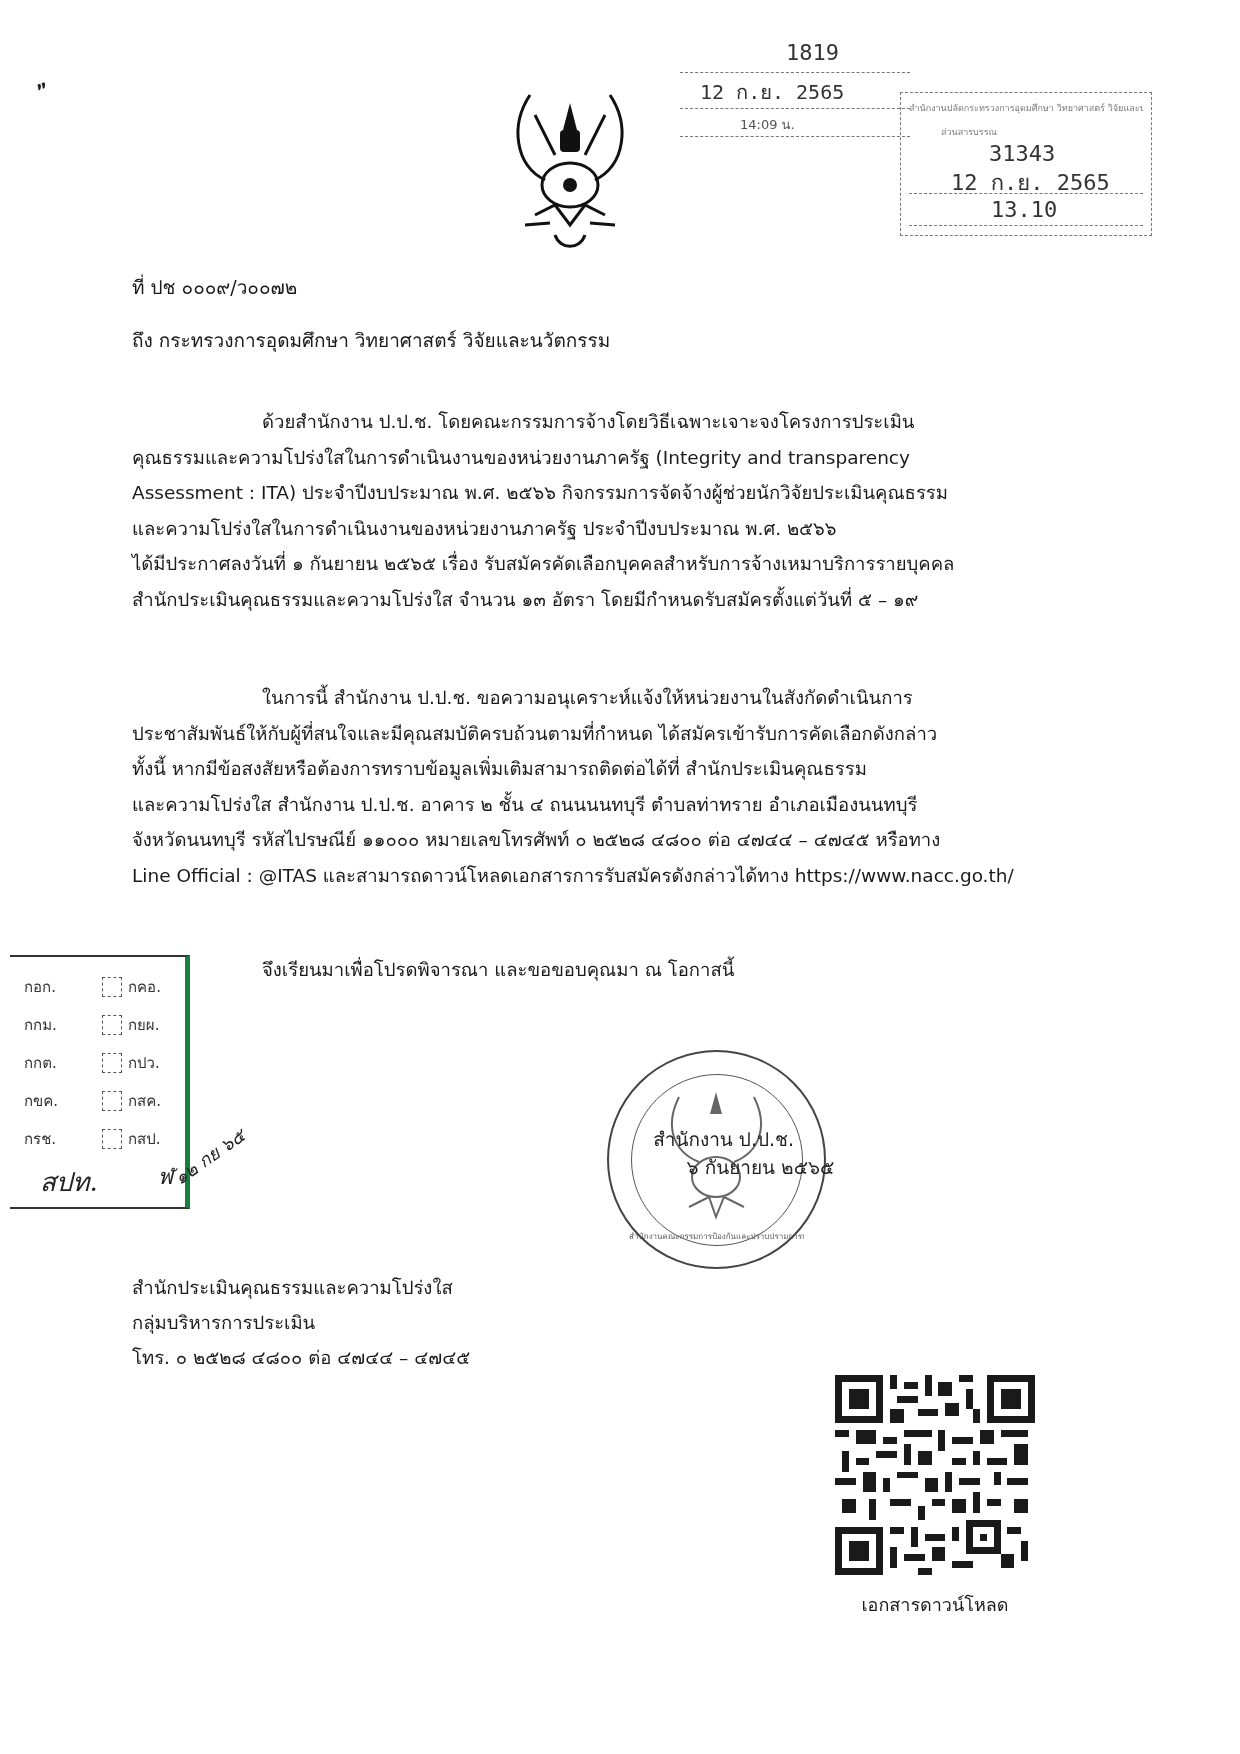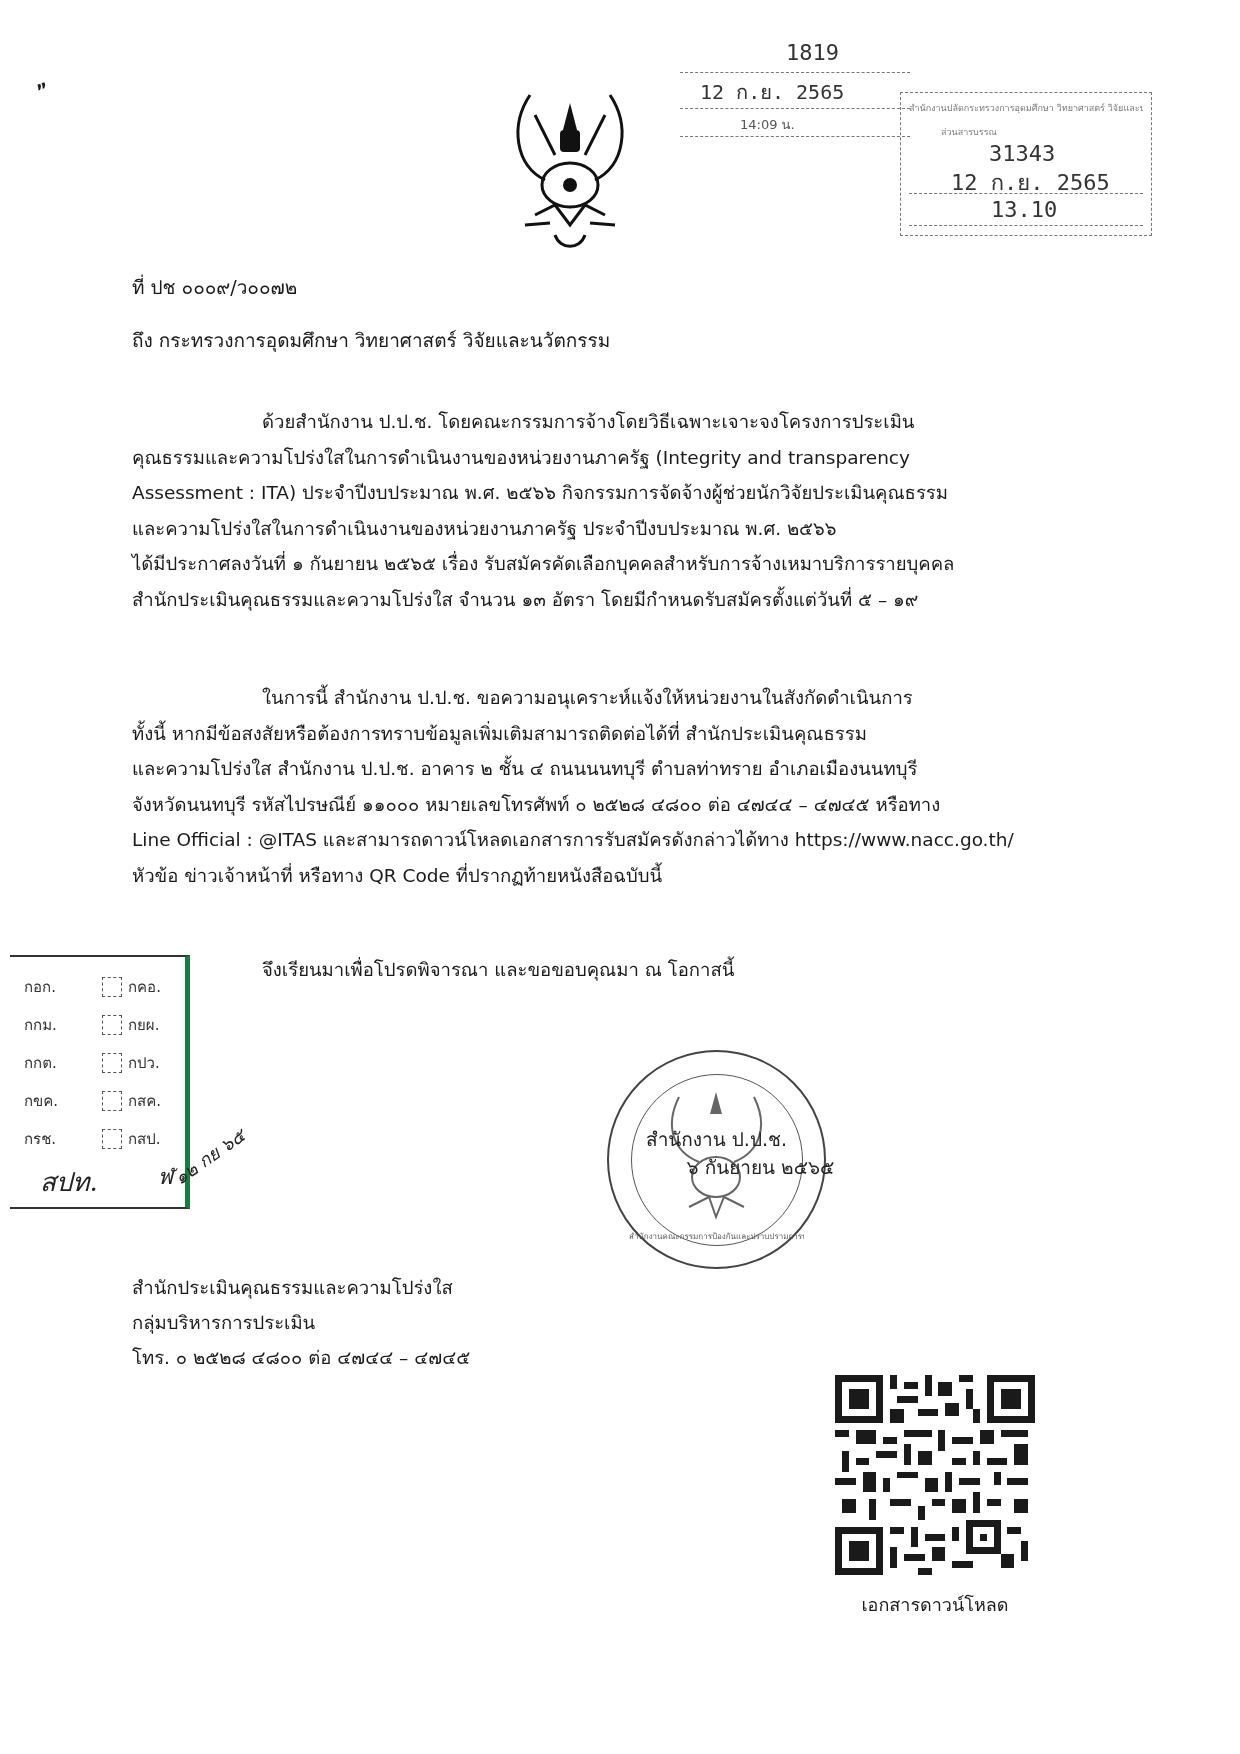--- a/index.html
+++ b/index.html
@@ -27,21 +27,21 @@
 
   .checkbox-panel { left: 10px; top: 955px; width: 175px; height: 250px; border-right: 5px solid #15803d; border-top: 2px solid #333; border-bottom: 2px solid #333; }
   .cb-row { position: absolute; left: 0; width: 175px; height: 30px; font-size: 15px; color: #333; }
   .cb-row .l { position: absolute; left: 14px; }
   .cb-row .box { position: absolute; left: 92px; top: 2px; width: 18px; height: 18px; border: 1px dashed #555; }
   .cb-row .r { position: absolute; left: 118px; }
   .hw-note { font-family: "DejaVu Serif", serif; font-style: italic; color: #222; }
 
   .seal { left: 607px; top: 1050px; width: 215px; height: 215px; border: 2px solid #444; border-radius: 50%; }
   .seal-inner { left: 22px; top: 22px; width: 170px; height: 170px; border: 1.5px solid #555; border-radius: 50%; }
-  .seal-text1 { left: 30px; top: 72px; width: 155px; text-align: center; font-size: 19px; color: #222; }
+  .seal-text1 { left: 30px; top: 72px; width: 155px; text-align: right; font-size: 19px; color: #222; }
   .seal-text2 { left: 30px; top: 100px; width: 155px; text-align: center; font-size: 19px; color: #222; margin-left: 44px; }
 
   .sender { left: 132px; top: 1270px; font-size: 18.5px; line-height: 35px; }
   .qr { left: 835px; top: 1375px; width: 200px; height: 200px; }
   .qr-label { left: 835px; top: 1590px; width: 200px; text-align: center; font-size: 18px; }
 </style>
 </head>
 <body>
 
 <div class="abs mark">„</div>
@@ -93,25 +93,25 @@
   <span class="line" style="padding-left:130px;">ด้วยสำนักงาน ป.ป.ช. โดยคณะกรรมการจ้างโดยวิธีเฉพาะเจาะจงโครงการประเมิน</span>
   <span class="line">คุณธรรมและความโปร่งใสในการดำเนินงานของหน่วยงานภาครัฐ (Integrity and transparency</span>
   <span class="line">Assessment : ITA) ประจำปีงบประมาณ พ.ศ. ๒๕๖๖ กิจกรรมการจัดจ้างผู้ช่วยนักวิจัยประเมินคุณธรรม</span>
   <span class="line">และความโปร่งใสในการดำเนินงานของหน่วยงานภาครัฐ ประจำปีงบประมาณ พ.ศ. ๒๕๖๖</span>
   <span class="line">ได้มีประกาศลงวันที่ ๑ กันยายน ๒๕๖๕ เรื่อง รับสมัครคัดเลือกบุคคลสำหรับการจ้างเหมาบริการรายบุคคล</span>
   <span class="line">สำนักประเมินคุณธรรมและความโปร่งใส จำนวน ๑๓ อัตรา โดยมีกำหนดรับสมัครตั้งแต่วันที่ ๕ – ๑๙</span>
 </div>
 
 <div class="abs para p2">
   <span class="line" style="padding-left:130px;">ในการนี้ สำนักงาน ป.ป.ช. ขอความอนุเคราะห์แจ้งให้หน่วยงานในสังกัดดำเนินการ</span>
+  <span class="line">ประชาสัมพันธ์ให้กับผู้ที่สนใจและมีคุณสมบัติครบถ้วนตามที่กำหนด ได้สมัครเข้ารับการคัดเลือกดังกล่าว</span>
   <span class="line">ทั้งนี้ หากมีข้อสงสัยหรือต้องการทราบข้อมูลเพิ่มเติมสามารถติดต่อได้ที่ สำนักประเมินคุณธรรม</span>
   <span class="line">และความโปร่งใส สำนักงาน ป.ป.ช. อาคาร ๒ ชั้น ๔ ถนนนนทบุรี ตำบลท่าทราย อำเภอเมืองนนทบุรี</span>
   <span class="line">จังหวัดนนทบุรี รหัสไปรษณีย์ ๑๑๐๐๐ หมายเลขโทรศัพท์ ๐ ๒๕๒๘ ๔๘๐๐ ต่อ ๔๗๔๔ – ๔๗๔๕ หรือทาง</span>
   <span class="line">Line Official : @ITAS และสามารถดาวน์โหลดเอกสารการรับสมัครดังกล่าวได้ทาง https://www.nacc.go.th/</span>
-  <span class="line">หัวข้อ ข่าวเจ้าหน้าที่ หรือทาง QR Code ที่ปรากฏท้ายหนังสือฉบับนี้</span>
 </div>
 
 <div class="abs closing">จึงเรียนมาเพื่อโปรดพิจารณา และขอขอบคุณมา ณ โอกาสนี้</div>
 
 <div class="abs checkbox-panel">
   <div class="cb-row" style="top:18px;">
     <span class="l">กอก.</span>
     <span class="box"></span>
     <span class="r">กคอ.</span>
   </div>

